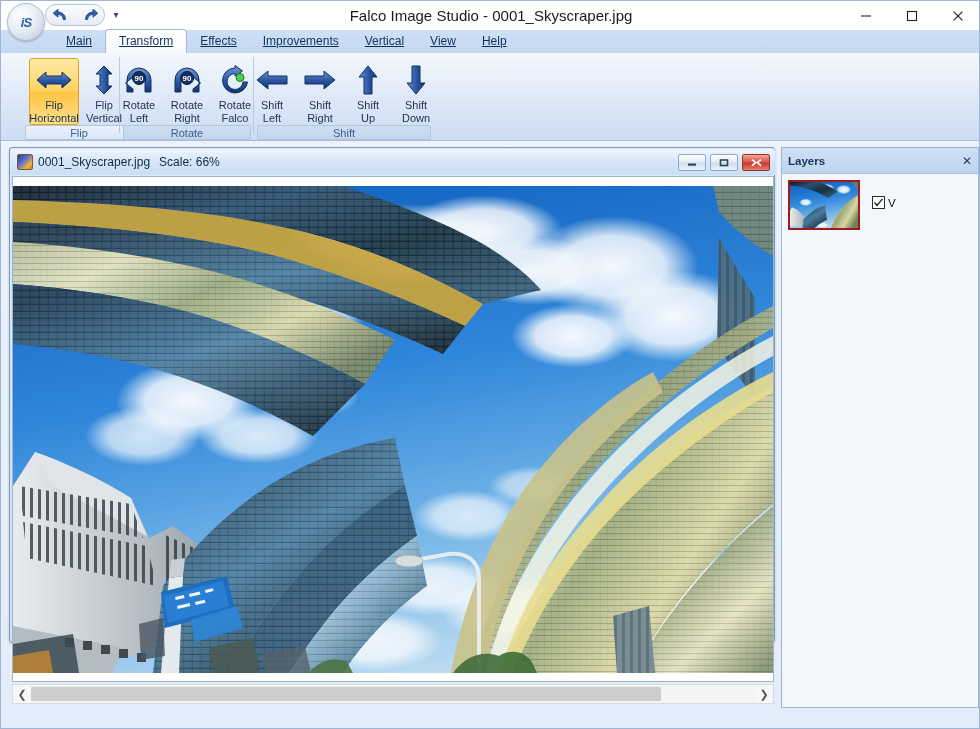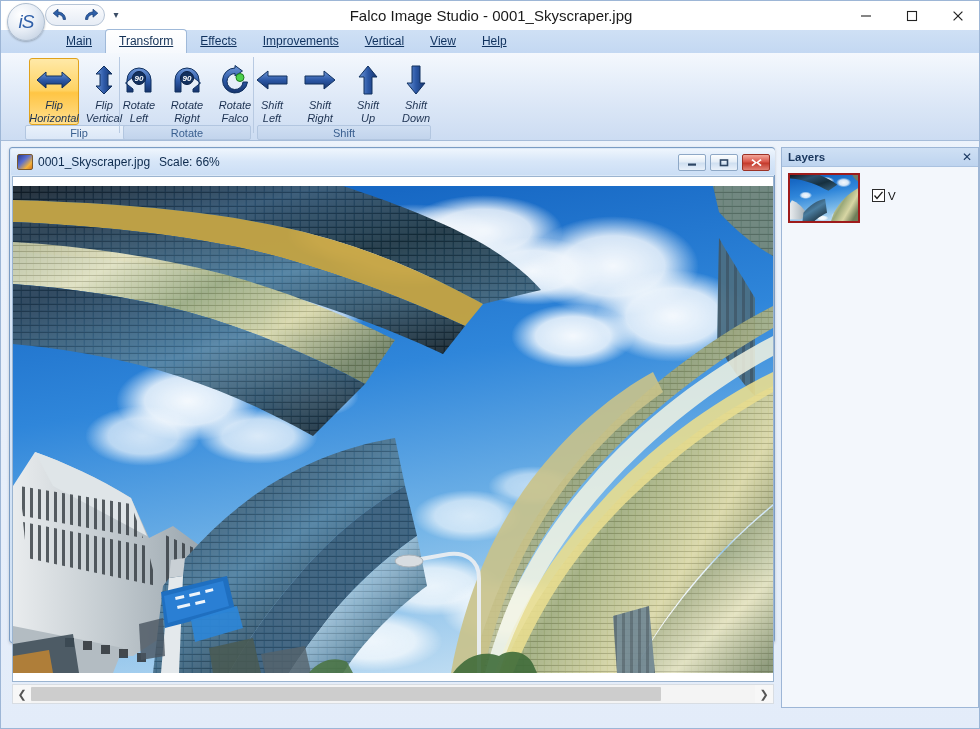--- a/index.html
+++ b/index.html
@@ -35,21 +35,21 @@
   }
   .winbtn svg { display:block; }
 
   
   .qat-logo {
     position:absolute; left:6px; top:2px; width:38px; height:38px; border-radius:50%;
     background: radial-gradient(circle at 35% 30%, #ffffff 0%, #e8eef6 45%, #b9c9dd 100%);
     border:1px solid #aebdcf;
     box-shadow: 0 1px 2px rgba(0,0,0,.25);
     display:flex; align-items:center; justify-content:center;
-    font-size:19px; font-weight:normal; font-style:italic; color:#2f5fa8;
+    font-size:13px; font-weight:bold; font-style:italic; color:#2f5fa8;
     letter-spacing:-1px;
     z-index: 6;
   }
   .qat {
     position:absolute; left:44px; top:3px; width:60px; height:22px;
     background: linear-gradient(180deg,#fbfcfe 0%, #e6ecf5 100%);
     border:1px solid #b6c4d6; border-radius:11px;
     display:flex; align-items:center; justify-content:space-around;
     z-index: 5;
   }
@@ -82,21 +82,21 @@
   .ribbon {
     position:absolute; left:0; top:52px; width:980px; height:88px;
     background: linear-gradient(180deg,#f4f8fd 0%, #dde8f7 55%, #ccdcf2 100%);
     border-bottom:1px solid #a6bcd9;
   }
   .rgroup {
     position:absolute; top:2px; height:82px;
     display:flex; flex-direction:column; align-items:center;
   }
   .rgroup-inner {
-    flex:1; display:flex; align-items:flex-start; padding-top:3px;font-style:italic;
+    flex:1; display:flex; align-items:flex-start; padding-top:3px;
   }
   .rgroup-label {
     width:100%; height:15px; line-height:15px; text-align:center;
     font-size:11px; color:#3a5f8f;
     background: linear-gradient(180deg,#cfdef2 0%, #c2d4ec 100%);
     border:1px solid #b2c6e0; border-radius:2px;
   }
   .rgroup.firstgrp .rgroup-label {
     background: linear-gradient(180deg,#e9f1fb 0%, #dbe7f7 100%);
   }
@@ -175,21 +175,21 @@
     position:absolute; left:0; top:2px; width:87%; height:14px;
     background:#cdcdcd; border-radius:1px;
   }
 
   
   .layers {
     position:absolute; left:780px; top:146px; width:198px; height:561px;
     background:#f3f7fc; border:1px solid #9db6d6;
   }
   .layers-head {
-    height:19px; background: linear-gradient(180deg,#cfe0f4 0%, #bed4ef 100%);
+    height:26px; background: linear-gradient(180deg,#cfe0f4 0%, #bed4ef 100%);
     display:flex; align-items:center; padding:0 4px 0 6px;
     border-bottom:1px solid #aac2e0;
   }
   .layers-title { flex:1; font-size:11.5px; color:#18355c; font-weight:bold; }
   .layers-close { font-size:12px; color:#1c3a63; width:14px; text-align:center; }
   .layers-body { position:relative; padding:6px; display:flex; align-items:flex-start; }
   .layer-thumb {
     width:72px; height:50px; border:2px solid #9e1b1b; overflow:hidden; position:relative;
     background:#89b6e0;
   }

